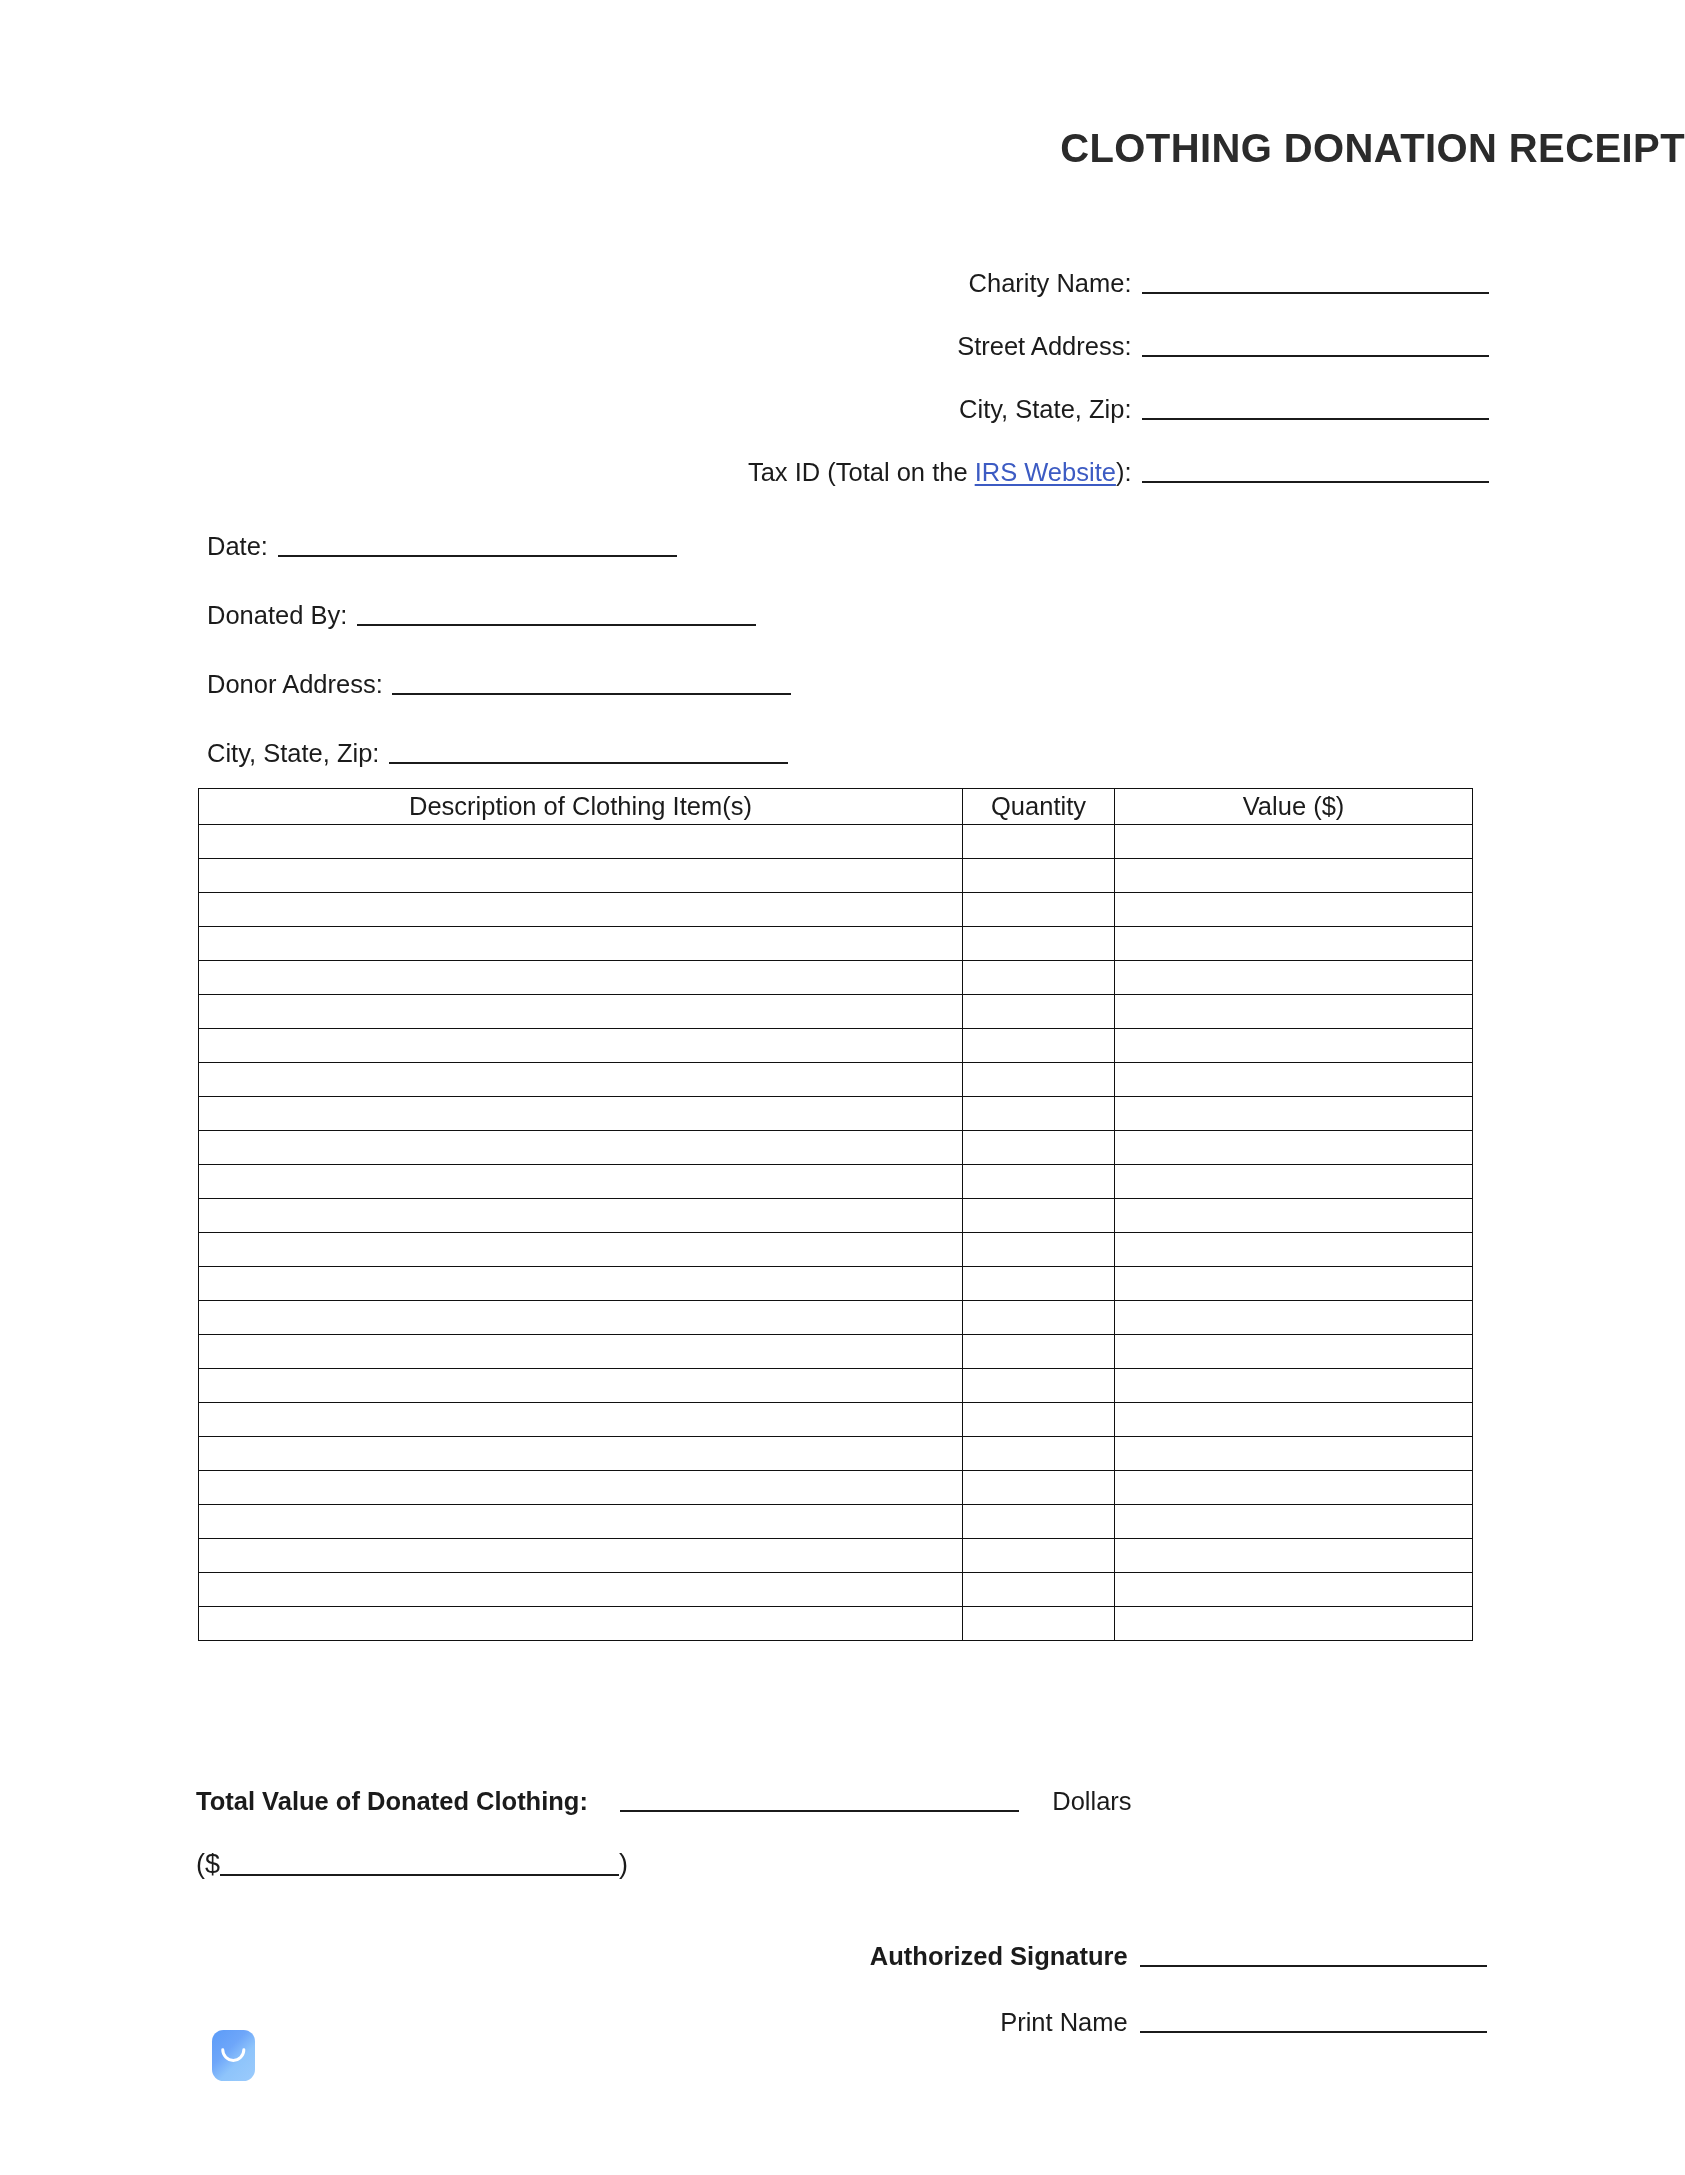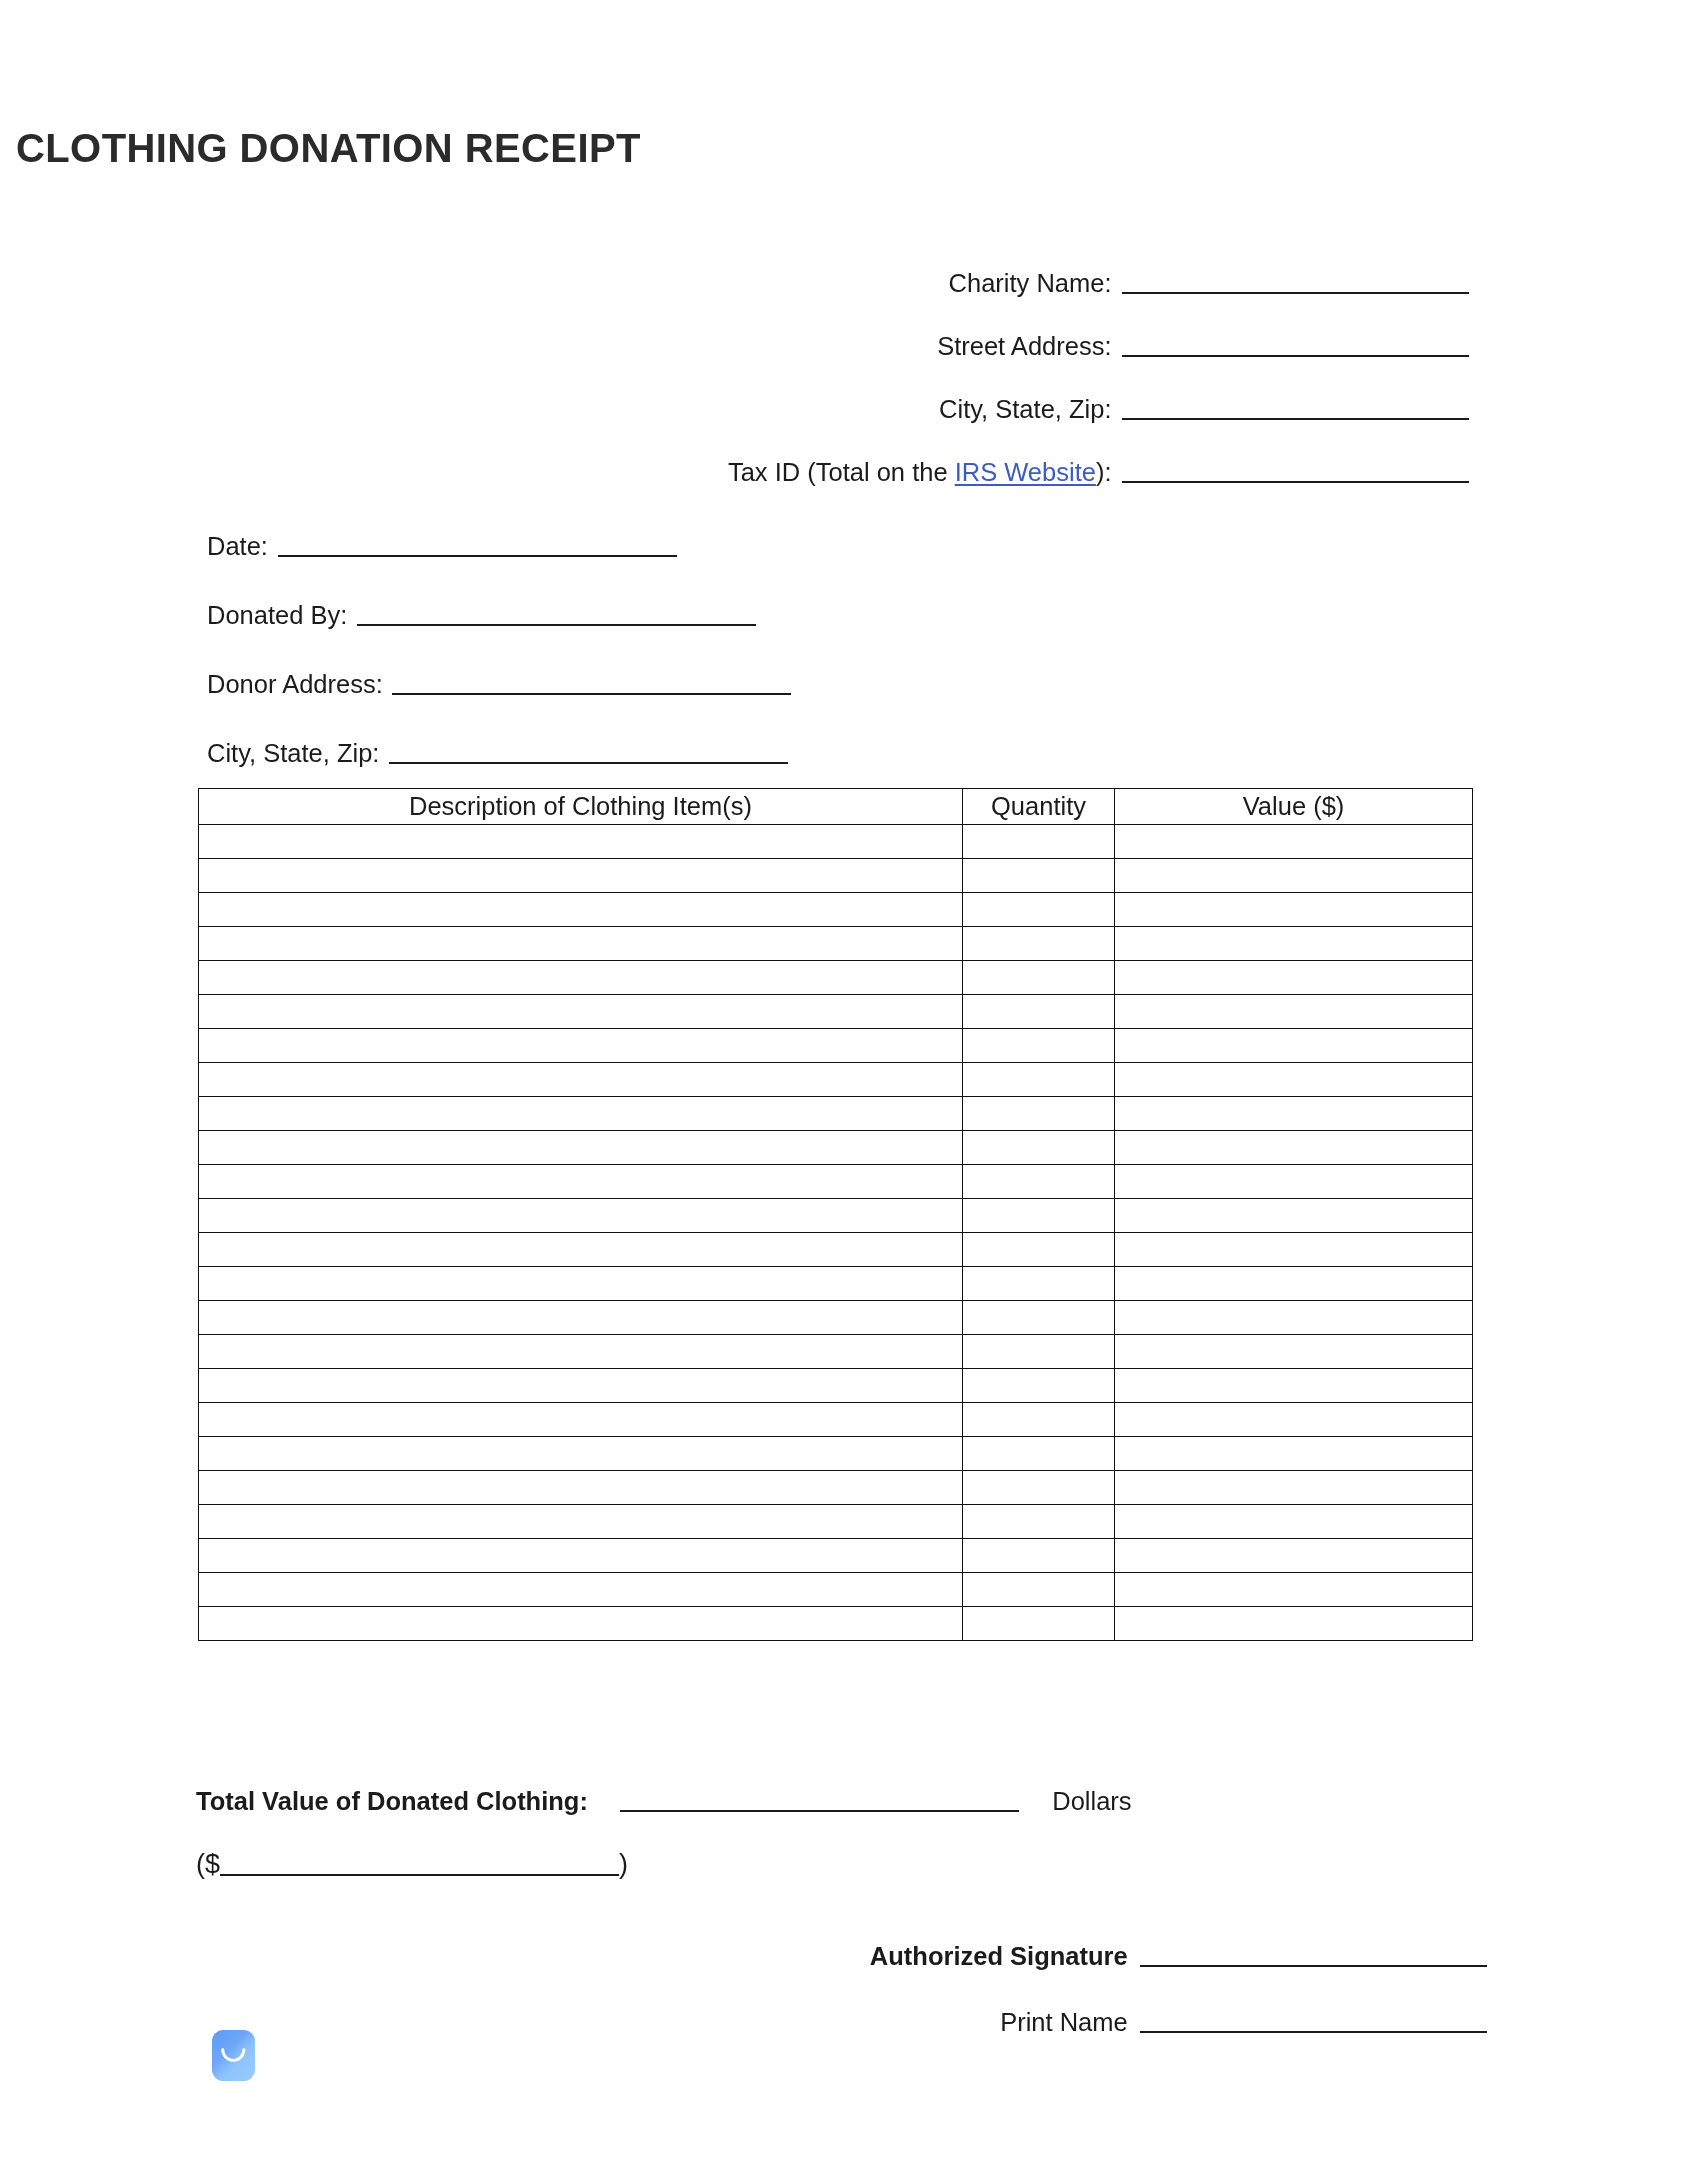--- a/index.html
+++ b/index.html
@@ -21,21 +21,21 @@
     inset: 0;
     background: #ffffff;
   }
 
   
   .doc-title {
     position: absolute;
     left: 0;
     right: 0;
     top: 126px;
-    text-align: left;
+    text-align: right;
     font-size: 40px;
     font-weight: bold;
     letter-spacing: 0.4px;
     color: #2b2b2b;
     line-height: 1.1;
     padding-left: 16px;
   }
 
   
   .rule {
@@ -43,21 +43,21 @@
     border-bottom: 2.6px solid #1b1b1b;
     vertical-align: baseline;
     position: relative;
     top: -3.5px;
   }
 
   
   .charity-block {
     position: absolute;
     left: 193px;
-    right: 216px;
+    right: 196px;
     top: 239px;
   }
   .charity-row {
     display: flex;
     align-items: flex-end;
     justify-content: flex-end;
     height: 63px;
     font-size: 25.5px;
   }
   .charity-row .lbl {

